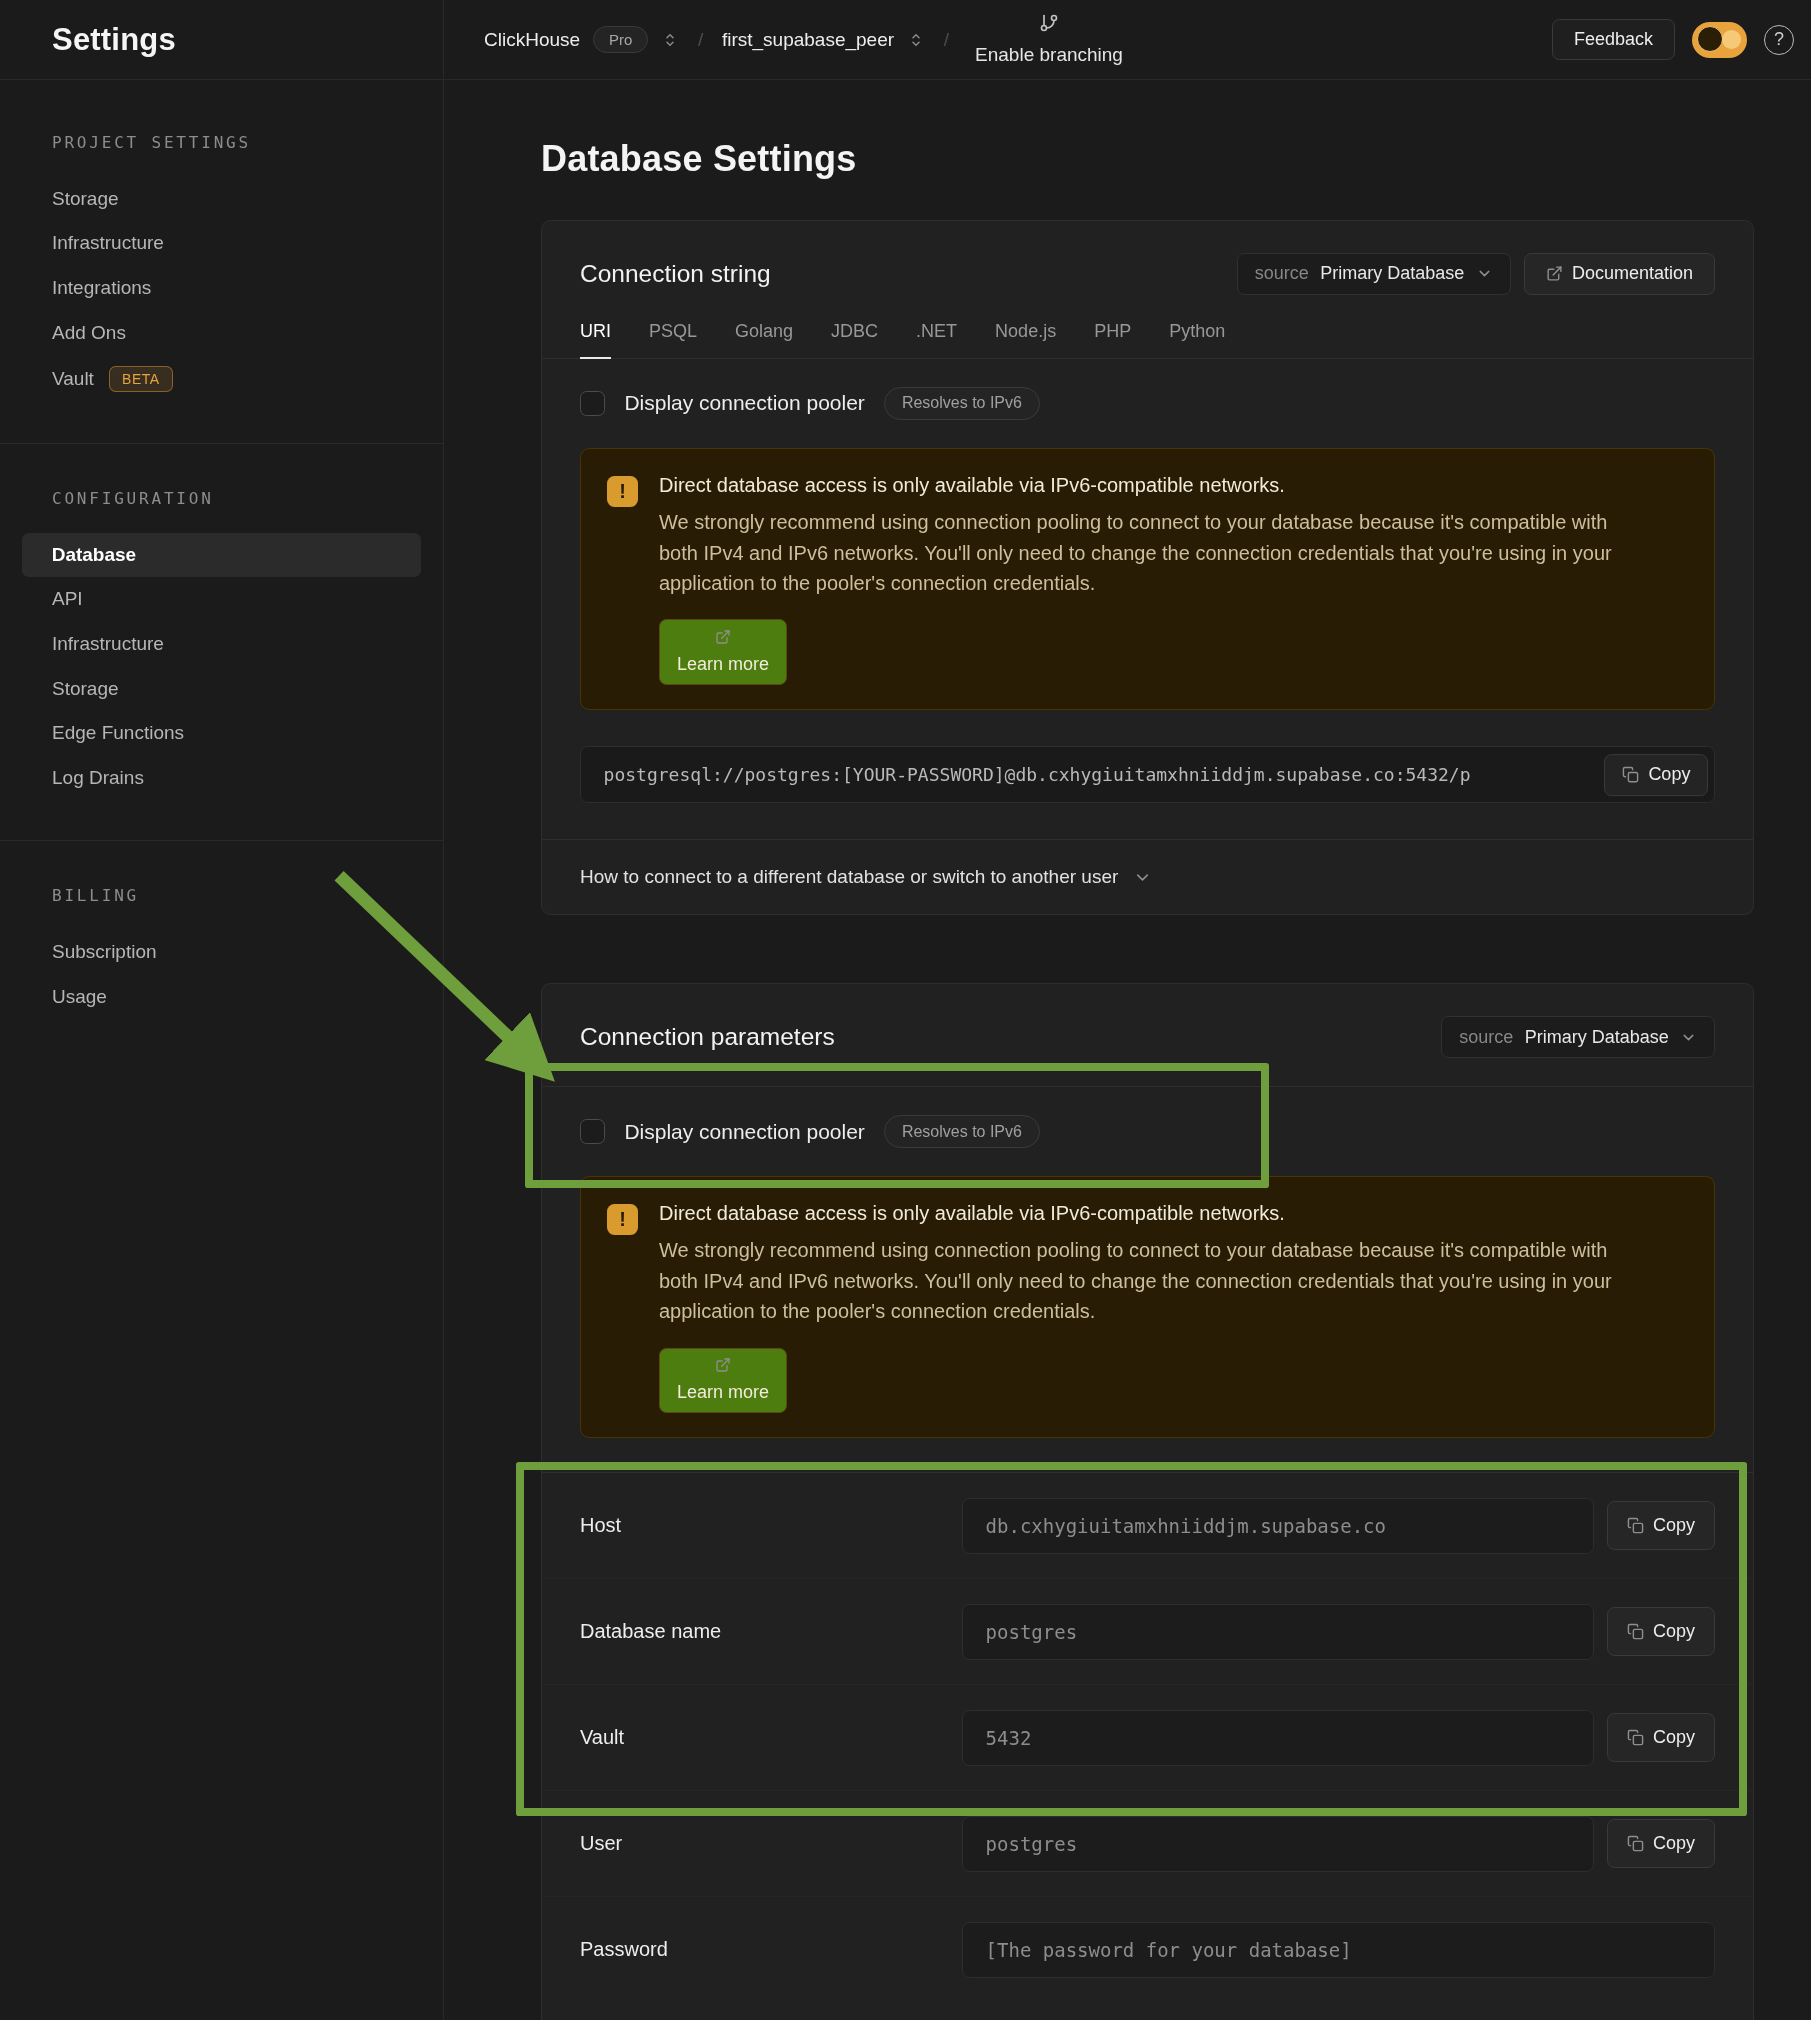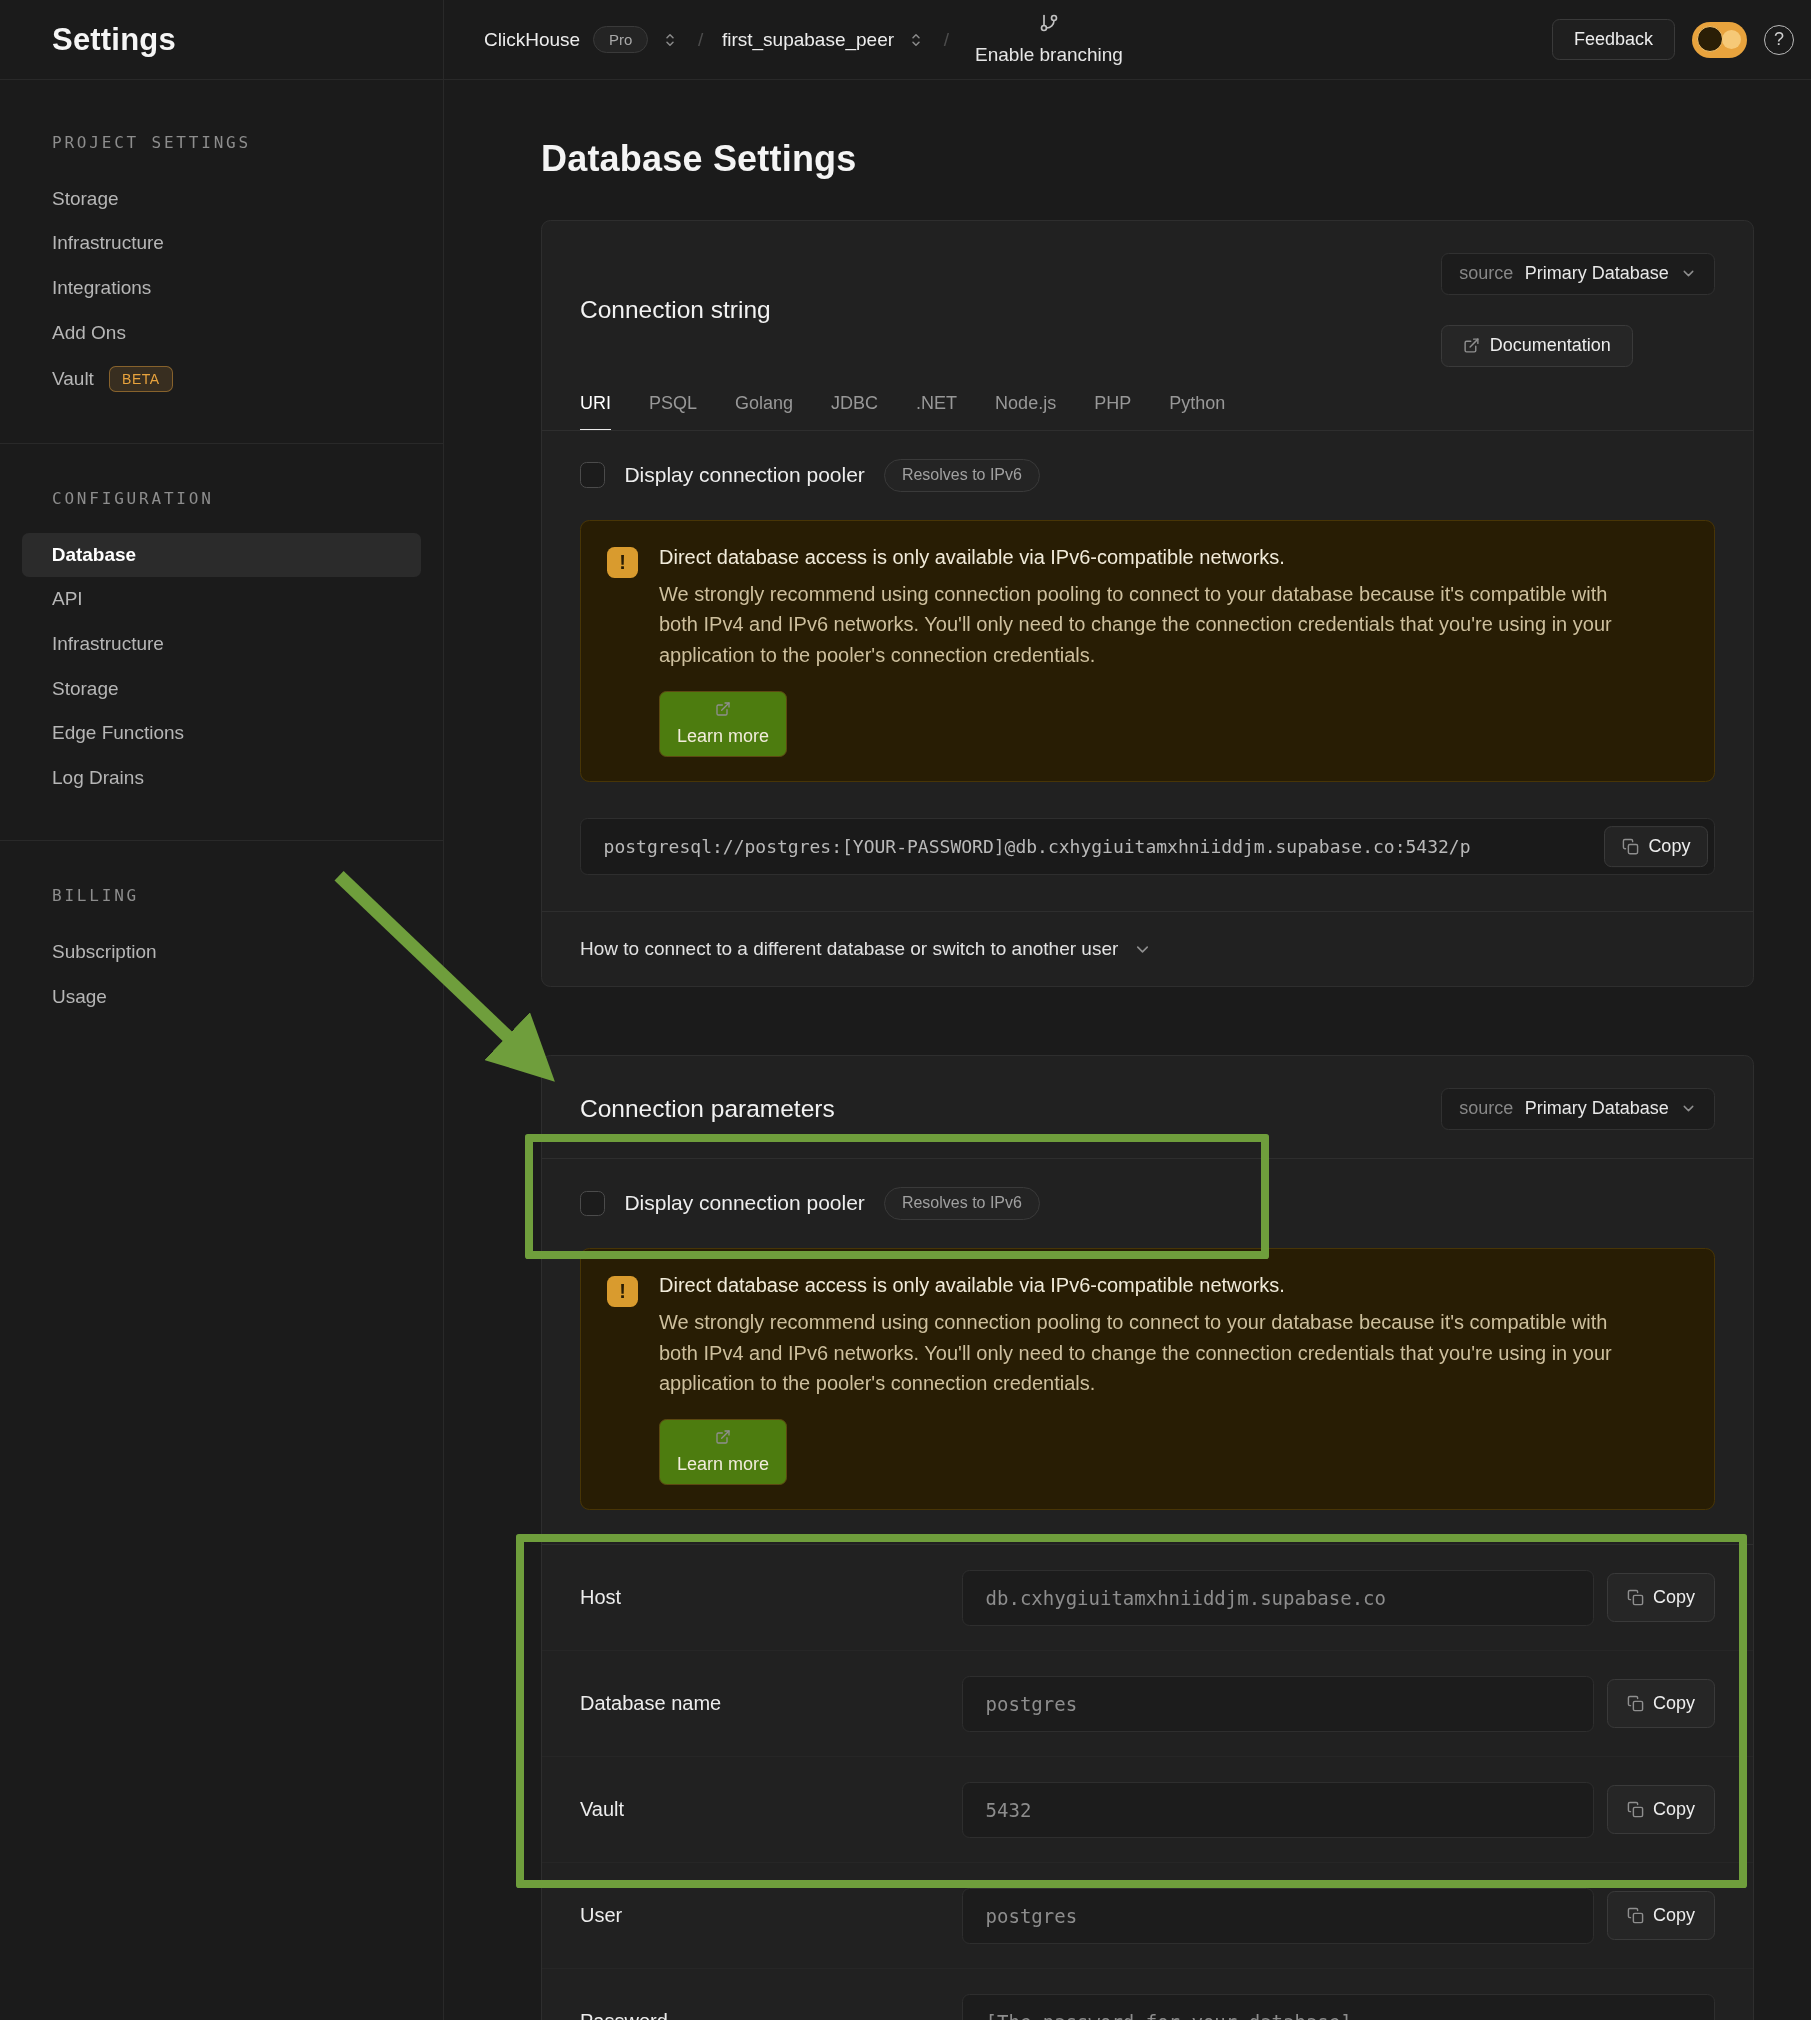--- a/index.html
+++ b/index.html
@@ -46,21 +46,21 @@
                 font-size:14px; padding:3.8px 12.2px; border-radius:6.6px; letter-spacing:0.5px; }
 
   
   .main { flex:1; min-width:0; padding:58px 58px 0 97px; overflow:hidden; background:#1b1b1b; }
   .page-title { font-size:36px; font-weight:600; color:#f4f4f4; margin-bottom:40px; letter-spacing:0.2px; }
   .card { background:#212121; border:0.9px solid #2e2e2e; border-radius:9.4px; }
   .card + .card { margin-top:68px; }
   .card--tall { padding-bottom:56px; }
   .card-header { display:flex; align-items:center; justify-content:space-between; padding:32px 38px 0; }
   .card-title { font-size:24.5px; font-weight:500; color:#f2f2f2; }
-  .header-controls { display:flex; align-items:flex-start; gap:30px;flex-direction:column; }
+  .header-controls { display:flex; align-items:center; gap:13px; }
   .source-select { display:flex; align-items:center; gap:11.3px; background:#1c1c1c; border:0.9px solid #313131;
                    border-radius:7.5px; padding:9.4px 17px; font-size:18px; cursor:pointer; }
   .source-prefix { color:#878787; }
   .source-value { color:#e8e8e8; }
   .chev { color:#8f8f8f; display:flex; align-items:center; }
 
   .tabs { display:flex; gap:38px; padding:26px 38px 0; border-bottom:0.9px solid #2e2e2e; }
   .tab { font-size:18px; color:#989898; padding-bottom:16px; cursor:pointer; position:relative; }
   .tab.active { color:#ffffff; }
   .tab.active::after { content:""; position:absolute; left:0; right:0; bottom:-0.9px; height:1.9px; background:#eaeaea; }

